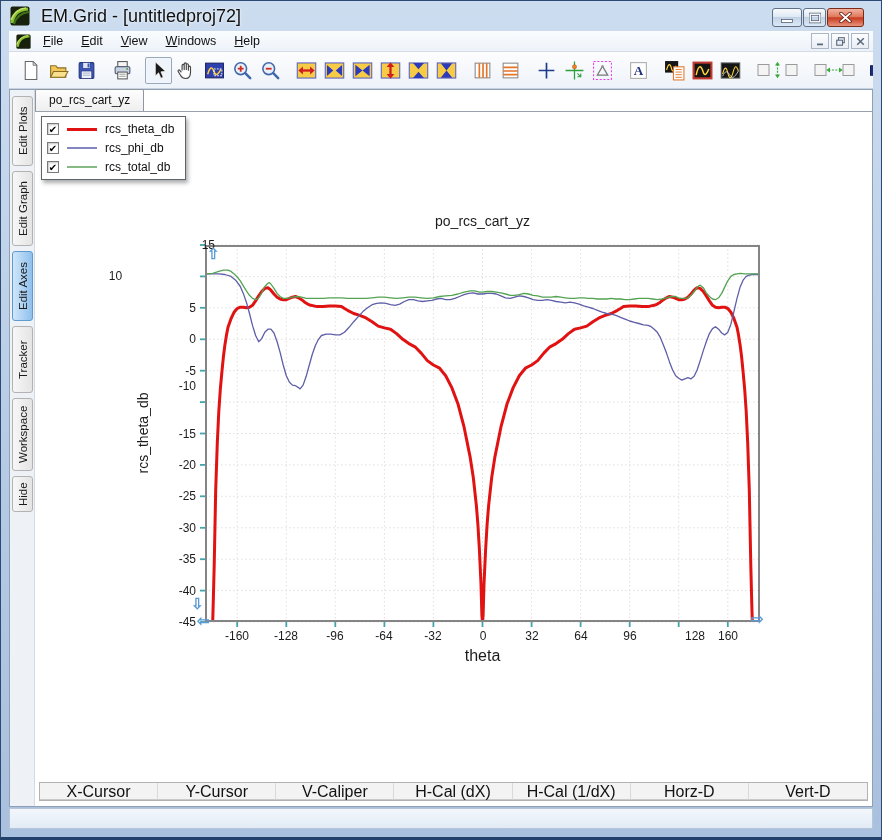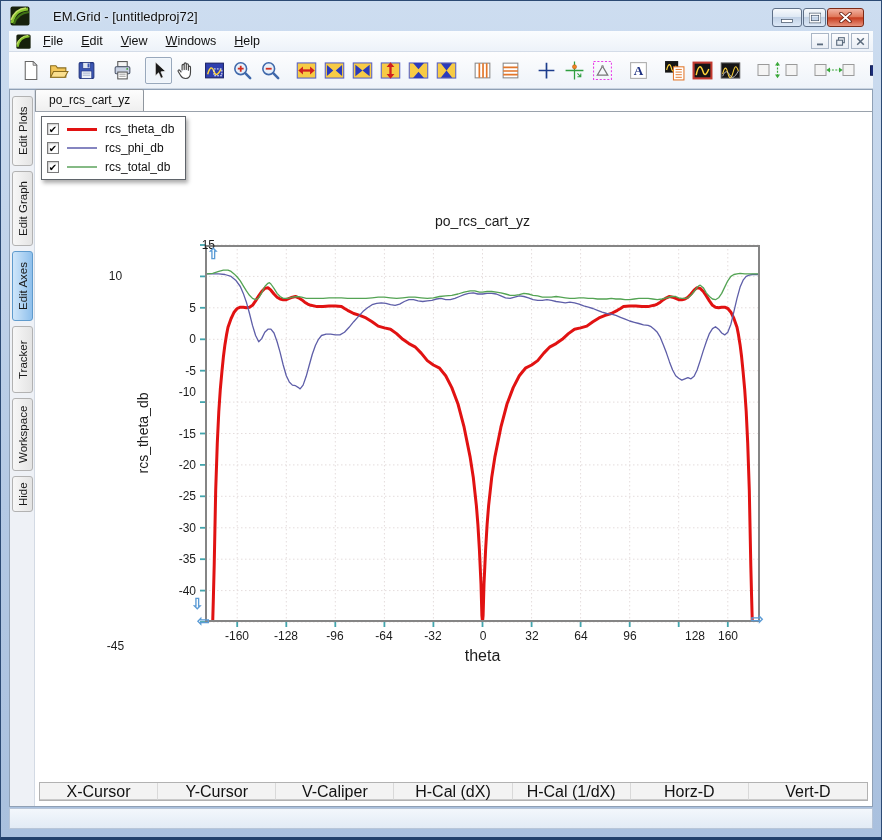--- a/index.html
+++ b/index.html
@@ -2,21 +2,21 @@
 <html><head>
 <meta charset="utf-8">
 <style>
   *{box-sizing:border-box;margin:0;padding:0}
   html,body{width:882px;height:840px;overflow:hidden}
   body{font-family:"Liberation Sans",sans-serif;position:relative;background:#9fb6d4}
   .win{position:absolute;inset:0;background:linear-gradient(#cdddf0,#b4c9e4 60%,#a9c0de);border:1px solid #2c4a74;border-bottom:3px solid #21406b}
   
   .titlebar{position:absolute;left:0;top:0;right:0;height:30px;display:flex;align-items:center;padding-left:9px}
   .app-icon svg{width:20px;height:20px;display:block}
-  .title-text{font-size:13px;color:#101010;margin-left:23px;text-shadow:0 0 3px #fff}
+  .title-text{font-size:18px;color:#101010;margin-left:11px;text-shadow:0 0 3px #fff}
   .win-buttons{position:absolute;top:7px;right:17px;display:flex;gap:1px}
   .wbtn{height:19px;border:1px solid #5f7088;border-radius:3px;display:flex;align-items:center;justify-content:center;padding:0;cursor:default}
   .wbtn.min,.wbtn.max{background:linear-gradient(#f8fafc,#dfe9f4 45%,#c2d2e6 50%,#dde9f7)}
   .wbtn.min{width:30px}.wbtn.max{width:23px}
   .wbtn.close{width:37px;background:linear-gradient(#f2b3a2,#e0795c 45%,#c63d1f 52%,#e8927c);border-color:#7d2a16}
   
   .menubar{position:absolute;left:8px;right:8px;top:30px;height:21px;background:linear-gradient(#fafcfe,#edf2f9);border-bottom:1px solid #d4dce8;display:flex;align-items:center;padding-left:4px}
   .mdi-icon svg{width:15px;height:15px;display:block;margin:0 3px}
   .menu-items{display:flex;height:100%;align-items:center}
   .menu-item{font-size:12.5px;color:#111;padding:2px 9px}
@@ -422,28 +422,28 @@
             <div class="tick-x" style="left: 497px;">32</div>
             <div class="tick-x" style="left: 546px;">64</div>
             <div class="tick-x" style="left: 595px;">96</div>
             <div class="tick-x" style="left: 644px; margin-left: 16px;">128</div>
             <div class="tick-x" style="left: 693px;">160</div>
             <div class="tick-y" style="top: 133px; margin-left: 19px;">15</div>
             <div class="tick-y" style="top: 164px; text-align: center;">10</div>
             <div class="tick-y" style="top: 196px;">5</div>
             <div class="tick-y" style="top: 227px;">0</div>
             <div class="tick-y" style="top: 259px;">-5</div>
-            <div class="tick-y" style="top: 280px; padding-left: 16px;">-10</div>
+            <div class="tick-y" style="top: 274px; padding-left: 16px;">-10</div>
             <div class="tick-y" style="top: 322px;">-15</div>
             <div class="tick-y" style="top: 353px;">-20</div>
             <div class="tick-y" style="top: 384px;">-25</div>
             <div class="tick-y" style="top: 416px;">-30</div>
             <div class="tick-y" style="top: 447px;">-35</div>
             <div class="tick-y" style="top: 479px;">-40</div>
-            <div class="tick-y" style="top: 534px; text-align: center;">-45</div>
+            <div class="tick-y" style="top: 510px;">-45</div>
           </div>
       <div class="handle" style="left: 172px; top: 134px; color: rgb(91, 155, 213);">⇧</div>
           <div class="handle" style="left: 156px; top: 484px; color: rgb(91, 155, 213);">⇩</div>
           <div class="handle" style="left: 162px; top: 501px; color: rgb(91, 155, 213);">⇦</div>
           <div class="handle" style="left: 716px; top: 499px; color: rgb(91, 155, 213);">⇨</div>
         </div>
       <div class="status-table">
         <div class="st-row" id="st-head">
             <div class="st-cell st-head">X-Cursor</div>
             <div class="st-cell st-head">Y-Cursor</div>

